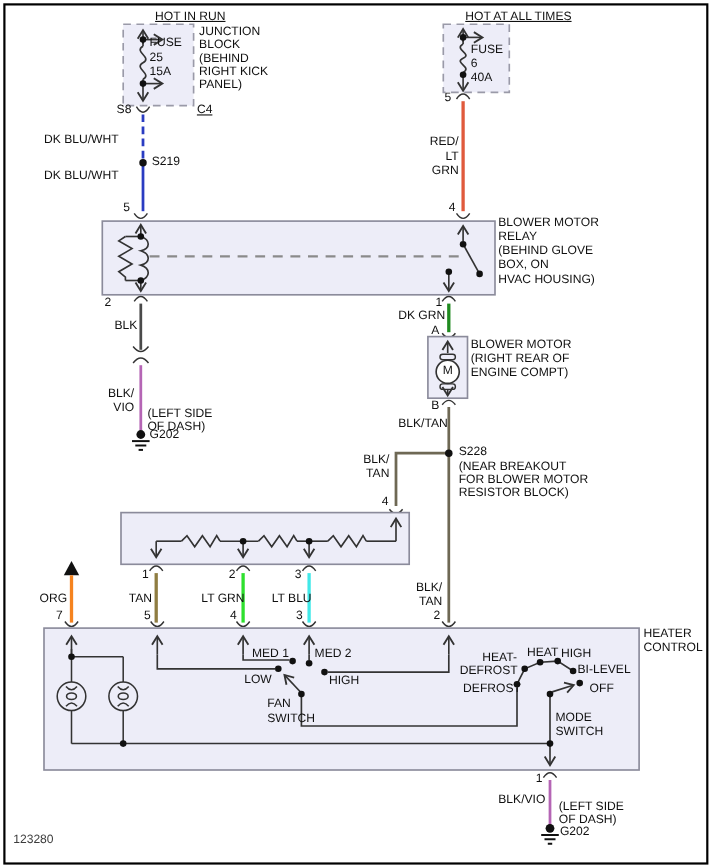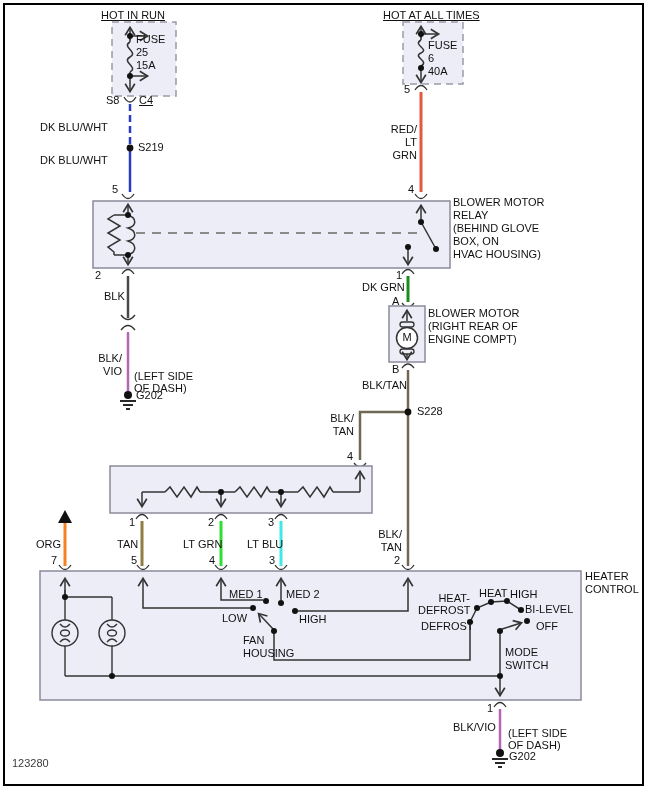--- a/index.html
+++ b/index.html
@@ -4,21 +4,21 @@
 <style>
   html,body{margin:0;padding:0;background:#fff;}
   .diagram{position:relative;width:647px;height:788px;background:#ffffff;overflow:hidden;
            font-family:"Liberation Sans",sans-serif;}
   .frame{position:absolute;left:3px;top:3px;width:637px;height:779px;border:2px solid #000;}
   svg.wires{position:absolute;left:0;top:0;width:647px;height:788px;}
   .lbl{position:absolute;font-size:11px;line-height:13px;color:#111;white-space:pre-line;}
   .lh12{line-height:12px;}
   .rt{text-align:right;display:inline-block;}
   .ctr{text-align:center;display:inline-block;}
-  .ul{text-decoration:underline;}
+  .ul{text-decoration:underline;margin-left:40px;}
   .gray{color:#3c3c3c;}
 </style>
 </head>
 <body>
 
 <div class="diagram">
   <div class="frame"></div>
 
   <svg class="wires" viewBox="0 0 647 788" xmlns="http://www.w3.org/2000/svg">
     <defs>
@@ -220,20 +220,25 @@
       <line x1="492" y1="759" x2="508" y2="759" stroke="#111" stroke-width="1.8"></line>
       <line x1="495" y1="763" x2="505" y2="763" stroke="#111" stroke-width="1.8"></line>
       <line x1="498" y1="767" x2="502" y2="767" stroke="#111" stroke-width="1.8"></line>
     </g>
   </svg>
 
   <span class="lbl ul" style="left:101px;top:9px">HOT IN RUN</span>
   <span class="lbl" style="left:136px;top:33px">FUSE
 25
 15A</span>
+  <span class="lbl lh12" style="left:181px;top:23px">JUNCTION
+BLOCK
+(BEHIND
+RIGHT KICK
+PANEL)</span>
   <span class="lbl" style="left:106px;top:94px">S8</span>
   <span class="lbl ul" style="left:139px;top:94px">C4</span>
   <span class="lbl" style="left:40px;top:121px">DK BLU/WHT</span>
   <span class="lbl" style="left:138px;top:141px">S219</span>
   <span class="lbl" style="left:40px;top:154px">DK BLU/WHT</span>
   <span class="lbl" style="left:112px;top:183px">5</span>
 
   <span class="lbl ul" style="left:383px;top:9px">HOT AT ALL TIMES</span>
   <span class="lbl" style="left:428px;top:39px">FUSE
 6
@@ -260,20 +265,23 @@
   <span class="lbl" style="left:136px;top:389px">G202</span>
 
   <span class="lbl" style="left:392px;top:295px">A</span>
   <span class="lbl" style="left:428px;top:307px">BLOWER MOTOR
 (RIGHT REAR OF
 ENGINE COMPT)</span>
   <span class="lbl ctr" style="left:400px;top:331px;width:14px">M</span>
   <span class="lbl" style="left:392px;top:363px">B</span>
   <span class="lbl" style="left:362px;top:379px">BLK/TAN</span>
   <span class="lbl" style="left:417px;top:405px">S228</span>
+  <span class="lbl lh12" style="left:417px;top:418px">(NEAR BREAKOUT
+FOR BLOWER MOTOR
+RESISTOR BLOCK)</span>
   <span class="lbl rt" style="left:320px;top:412px;width:34px">BLK/
 TAN</span>
   <span class="lbl" style="left:347px;top:450px">4</span>
 
   <span class="lbl" style="left:129px;top:516px">1</span>
   <span class="lbl" style="left:208px;top:516px">2</span>
   <span class="lbl" style="left:268px;top:516px">3</span>
 
   <span class="lbl" style="left:36px;top:538px">ORG</span>
   <span class="lbl" style="left:117px;top:538px">TAN</span>
@@ -288,21 +296,21 @@
   <span class="lbl" style="left:269px;top:554px">3</span>
   <span class="lbl" style="left:394px;top:554px">2</span>
   <span class="lbl" style="left:585px;top:570px">HEATER
 CONTROL</span>
 
   <span class="lbl" style="left:229px;top:588px">MED 1</span>
   <span class="lbl" style="left:286px;top:588px">MED 2</span>
   <span class="lbl" style="left:222px;top:612px">LOW</span>
   <span class="lbl" style="left:299px;top:613px">HIGH</span>
   <span class="lbl" style="left:243px;top:634px">FAN
-HOUSING</span>
+SWITCH</span>
 
   <span class="lbl rt lh12" style="left:418px;top:592px;width:52px">HEAT-
 DEFROST</span>
   <span class="lbl" style="left:479px;top:587px">HEAT</span>
   <span class="lbl" style="left:510px;top:588px">HIGH</span>
   <span class="lbl" style="left:525px;top:603px">BI-LEVEL</span>
   <span class="lbl" style="left:421px;top:620px">DEFROST</span>
   <span class="lbl" style="left:536px;top:620px">OFF</span>
   <span class="lbl" style="left:505px;top:646px">MODE
 SWITCH</span>

